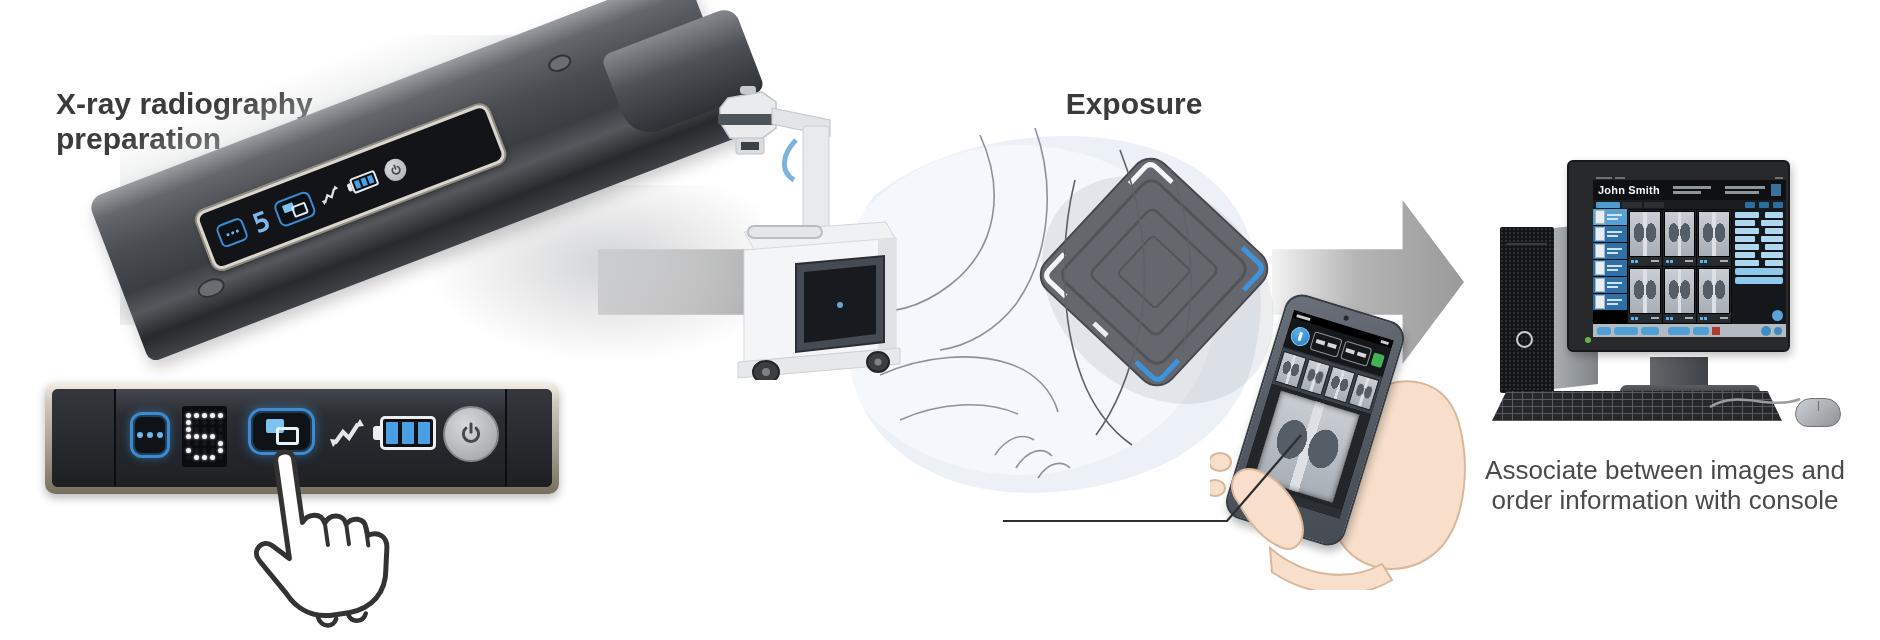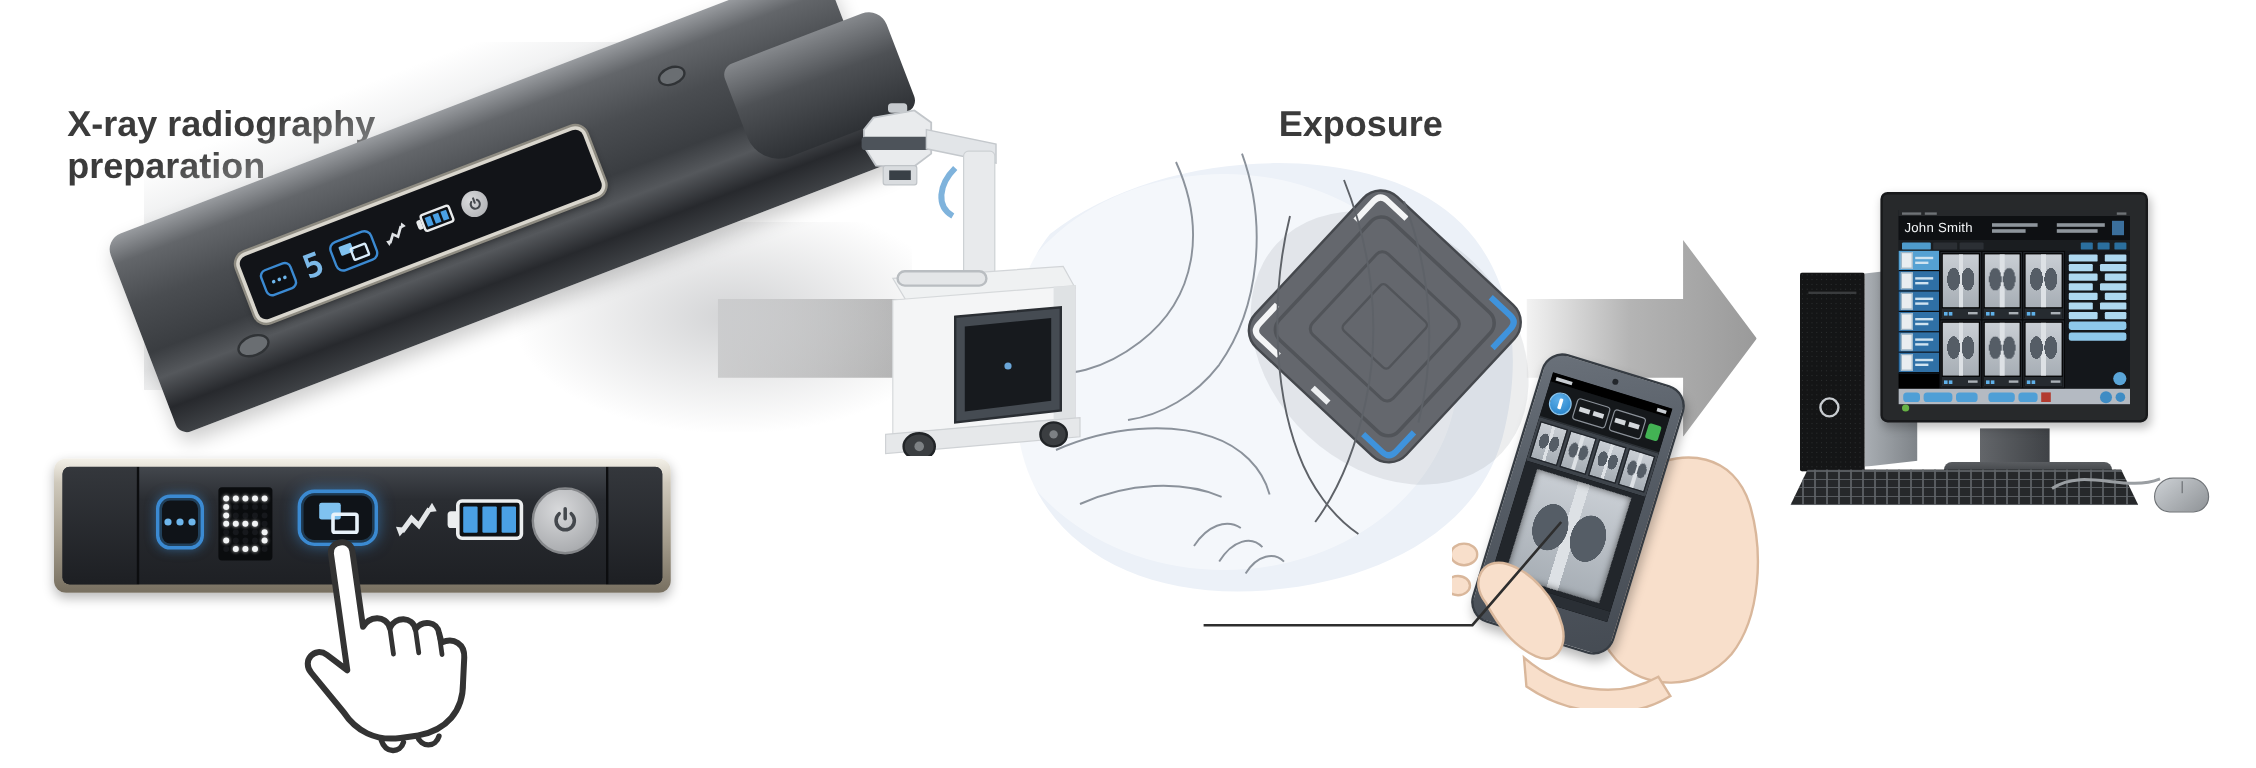--- a/index.html
+++ b/index.html
@@ -138,22 +138,22 @@
   
   .ws{position:absolute;left:1470px;top:135px;width:410px;height:330px;z-index:2;}
   .tower-front{position:absolute;left:30px;top:92px;width:54px;height:166px;border-radius:2px;
     background-color:#141516;background-image:radial-gradient(circle,#2e3032 25%,rgba(0,0,0,0) 26%);
     background-size:4px 4px;}
   .tower-front i{position:absolute;left:7px;top:16px;width:40px;height:2px;background:#3a3c3e;}
   .tower-side{position:absolute;left:84px;top:88px;width:44px;height:166px;
     background:linear-gradient(90deg,#a9aeb3,#7e8388);clip-path:polygon(0 3%,100% 0,100% 97%,0 100%);}
   .tower-logo{position:absolute;left:46px;top:196px;width:13px;height:13px;border:2px solid #c8ccd0;border-radius:50%;}
   .monitor{position:absolute;left:97px;top:25px;width:223px;height:192px;box-sizing:border-box;
-    background:#27292b;border:2px solid #18191b;border-radius:6px;padding:13px 13px 20px 13px;
-    box-shadow:2px 4px 8px rgba(0,0,0,.25);}
+    background:#27292b;border:2px solid #18191b;border-radius:6px;padding:13px 13px 20px 24px;
+    box-shadow:2px 4px 8px rgba(0,0,0,.25);font-weight:bold;}
   .monitor::after{content:"";position:absolute;left:16px;bottom:7px;width:6px;height:6px;border-radius:50%;background:#66b245;}
   .cscreen{position:relative;width:193px;height:162px;background:#1d2023;display:flex;flex-direction:column;overflow:hidden;}
   .scr-winbar{height:5px;background:#26282b;display:flex;gap:3px;align-items:center;padding:0 3px;flex:0 0 auto;}
   .scr-winbar i{width:16px;height:2px;background:#6e7276;}
   .scr-header{height:20px;background:#0e1013;display:flex;align-items:center;gap:6px;padding:0 5px;flex:0 0 auto;}
   .patient-name{font-size:11px;color:#f2f4f6;letter-spacing:.2px;white-space:nowrap;}
   .hbars{display:flex;flex-direction:column;gap:2px;margin-left:auto;}
   .hbars i{height:3px;background:#8e959c;}
   .hicon{width:10px;height:12px;background:#3b6f9c;flex:0 0 auto;}
   .scr-tabs{height:9px;background:#1a1d20;display:flex;align-items:center;gap:2px;padding:0 3px;flex:0 0 auto;}
@@ -632,14 +632,18 @@
         </div>
       </div>
     </div>
     <div class="keyboard"></div>
     <svg class="cable-svg" width="100" height="30">
       <path d="M2,22 C30,4 62,26 92,14" fill="none" stroke="#9a9ea2" stroke-width="2.5"></path>
     </svg>
     <div class="mouse"></div>
   </div>
 
+  <div class="retrieve-caption">
+    <div>Associate between images and</div>
+    <div>order information with console</div>
+  </div>
 
 </div>
 
 </body></html>

